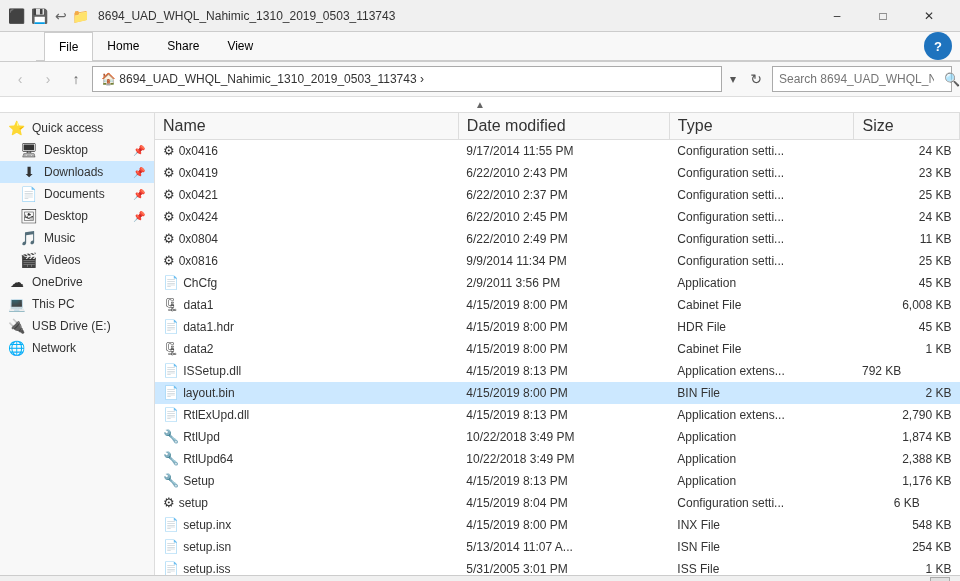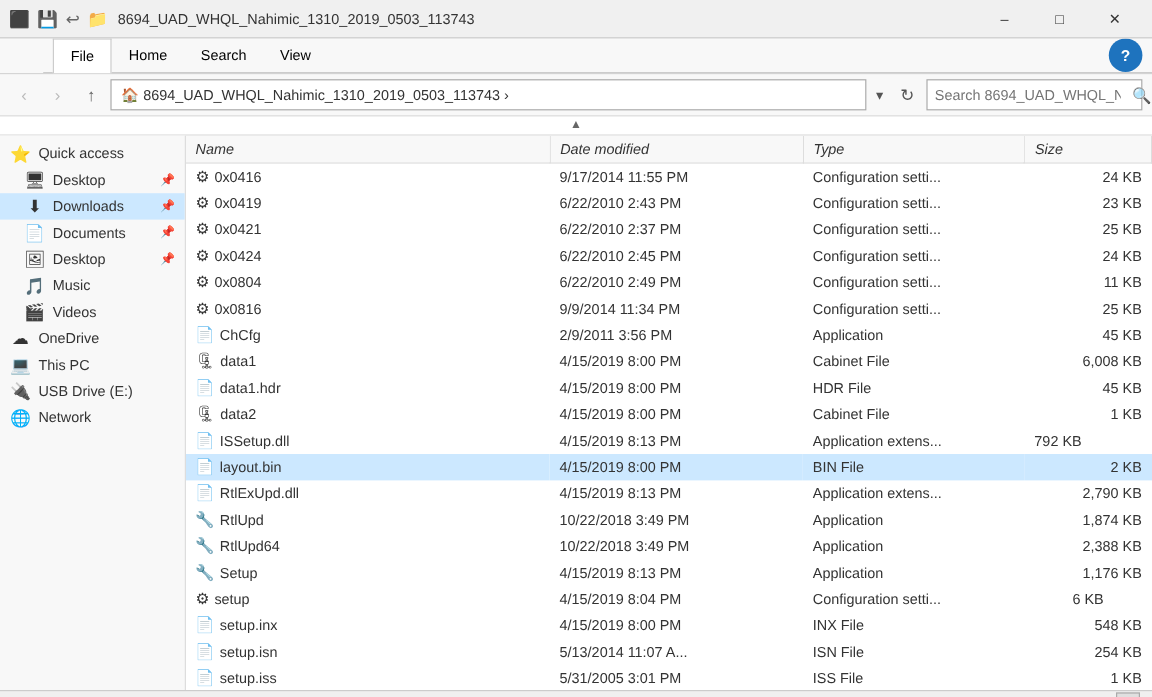--- a/index.html
+++ b/index.html
@@ -155,27 +155,26 @@
       width: 100%;
       border-collapse: collapse;
     }
     .file-list thead th {
       background: #f8f8f8;
       border-bottom: 1px solid #ddd;
       border-right: 1px solid #ddd;
       padding: 4px 8px;
       text-align: left;
       font-weight: normal;
-      font-size: 12px;
+      font-size: 16px;
       color: #333;
       position: sticky;
       top: 0;
       cursor: pointer;
       white-space: nowrap;
-      font-style: italic;
     }
     .file-list tbody tr.selected { background: #cce8ff; }
     .file-list tbody td {
       padding: 3px 8px;
       font-size: 12px;
       color: #333;
       border-bottom: 1px solid transparent;
       white-space: nowrap;
     }
     .file-icon { margin-right: 4px; font-size: 13px; }
@@ -231,21 +230,21 @@
     <button>–</button>
     <button>□</button>
     <button class="close">✕</button>
   </div>
 </div>
 
 <div class="ribbon">
   <div class="ribbon-tabs">
     <button class="ribbon-tab active">File</button>
     <button class="ribbon-tab">Home</button>
-    <button class="ribbon-tab">Search</button>
+    <button class="ribbon-tab">Share</button>
     <button class="ribbon-tab">View</button>
     <button class="ribbon-help">?</button>
   </div>
 </div>
 
 <div class="address-bar">
   <button class="nav-btn" disabled="">‹</button>
   <button class="nav-btn" disabled="">›</button>
   <button class="nav-btn">↑</button>
   <div class="address-path">

